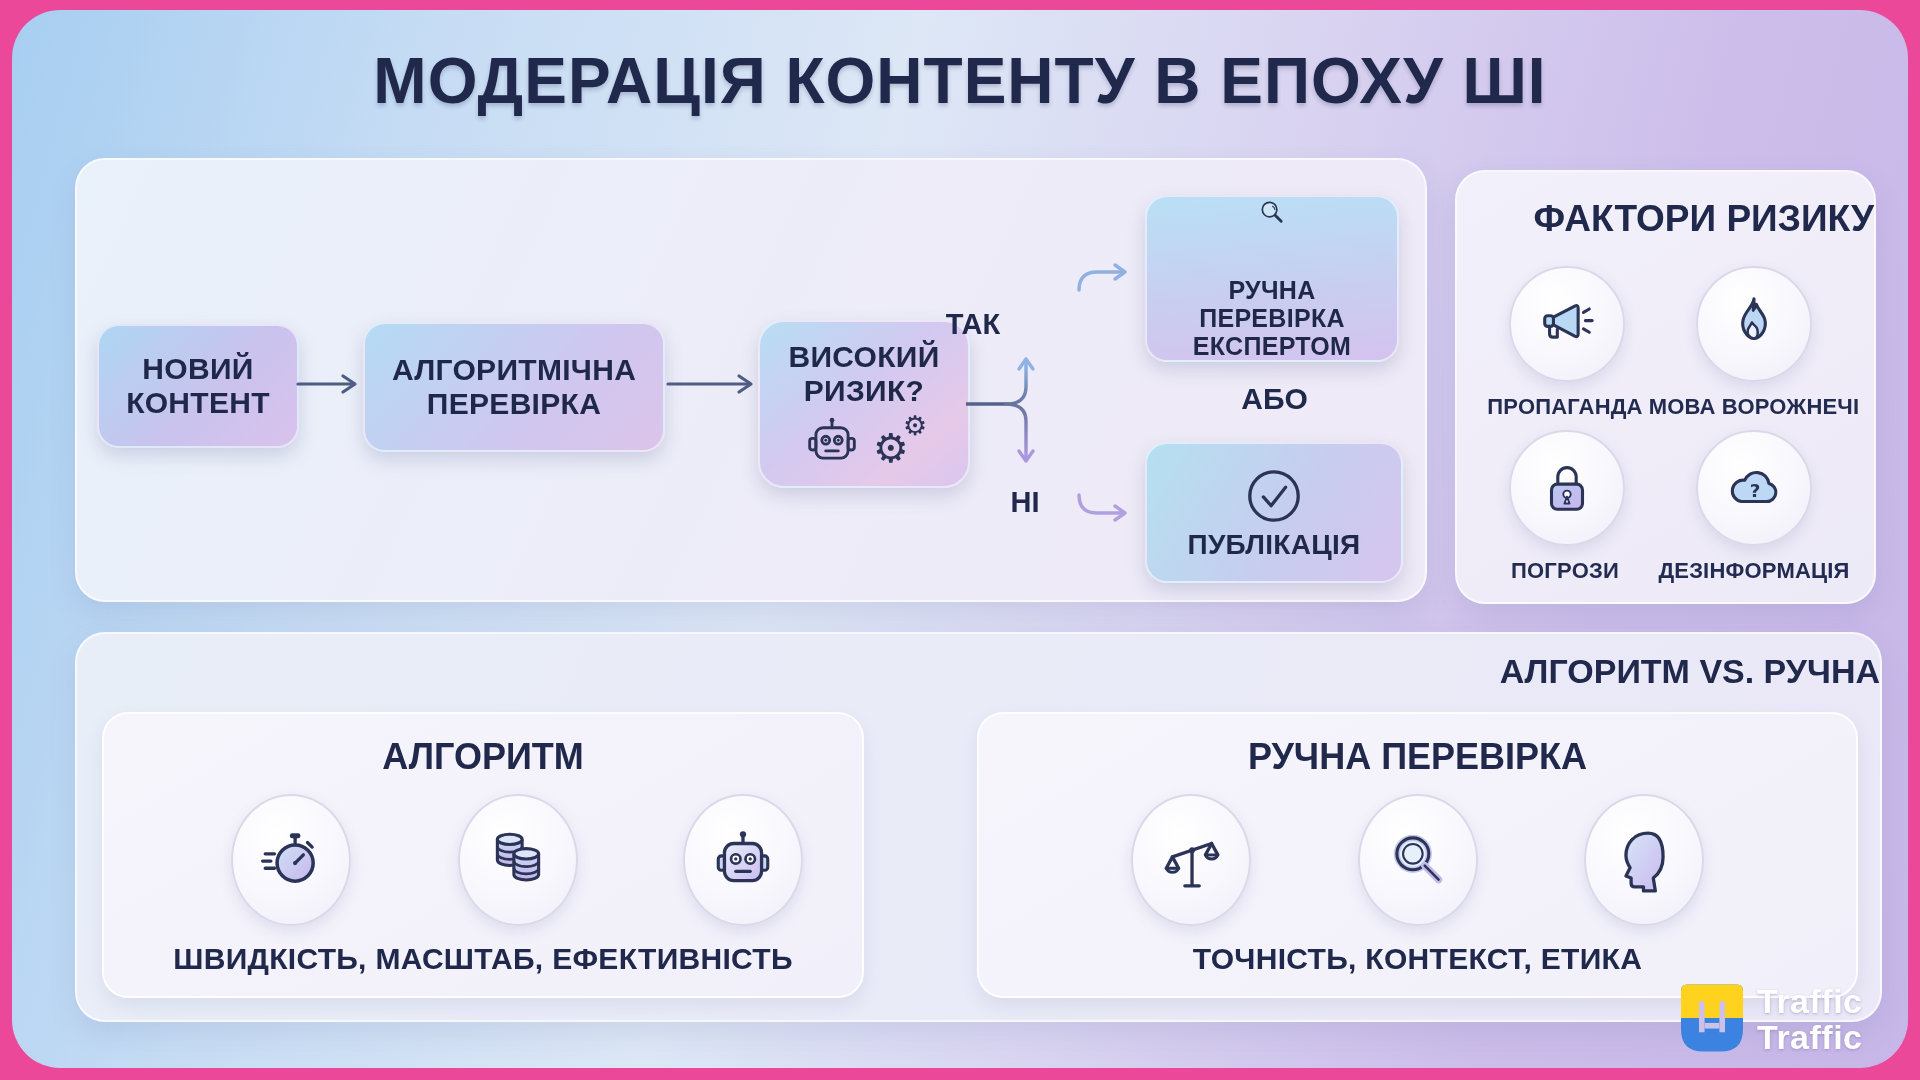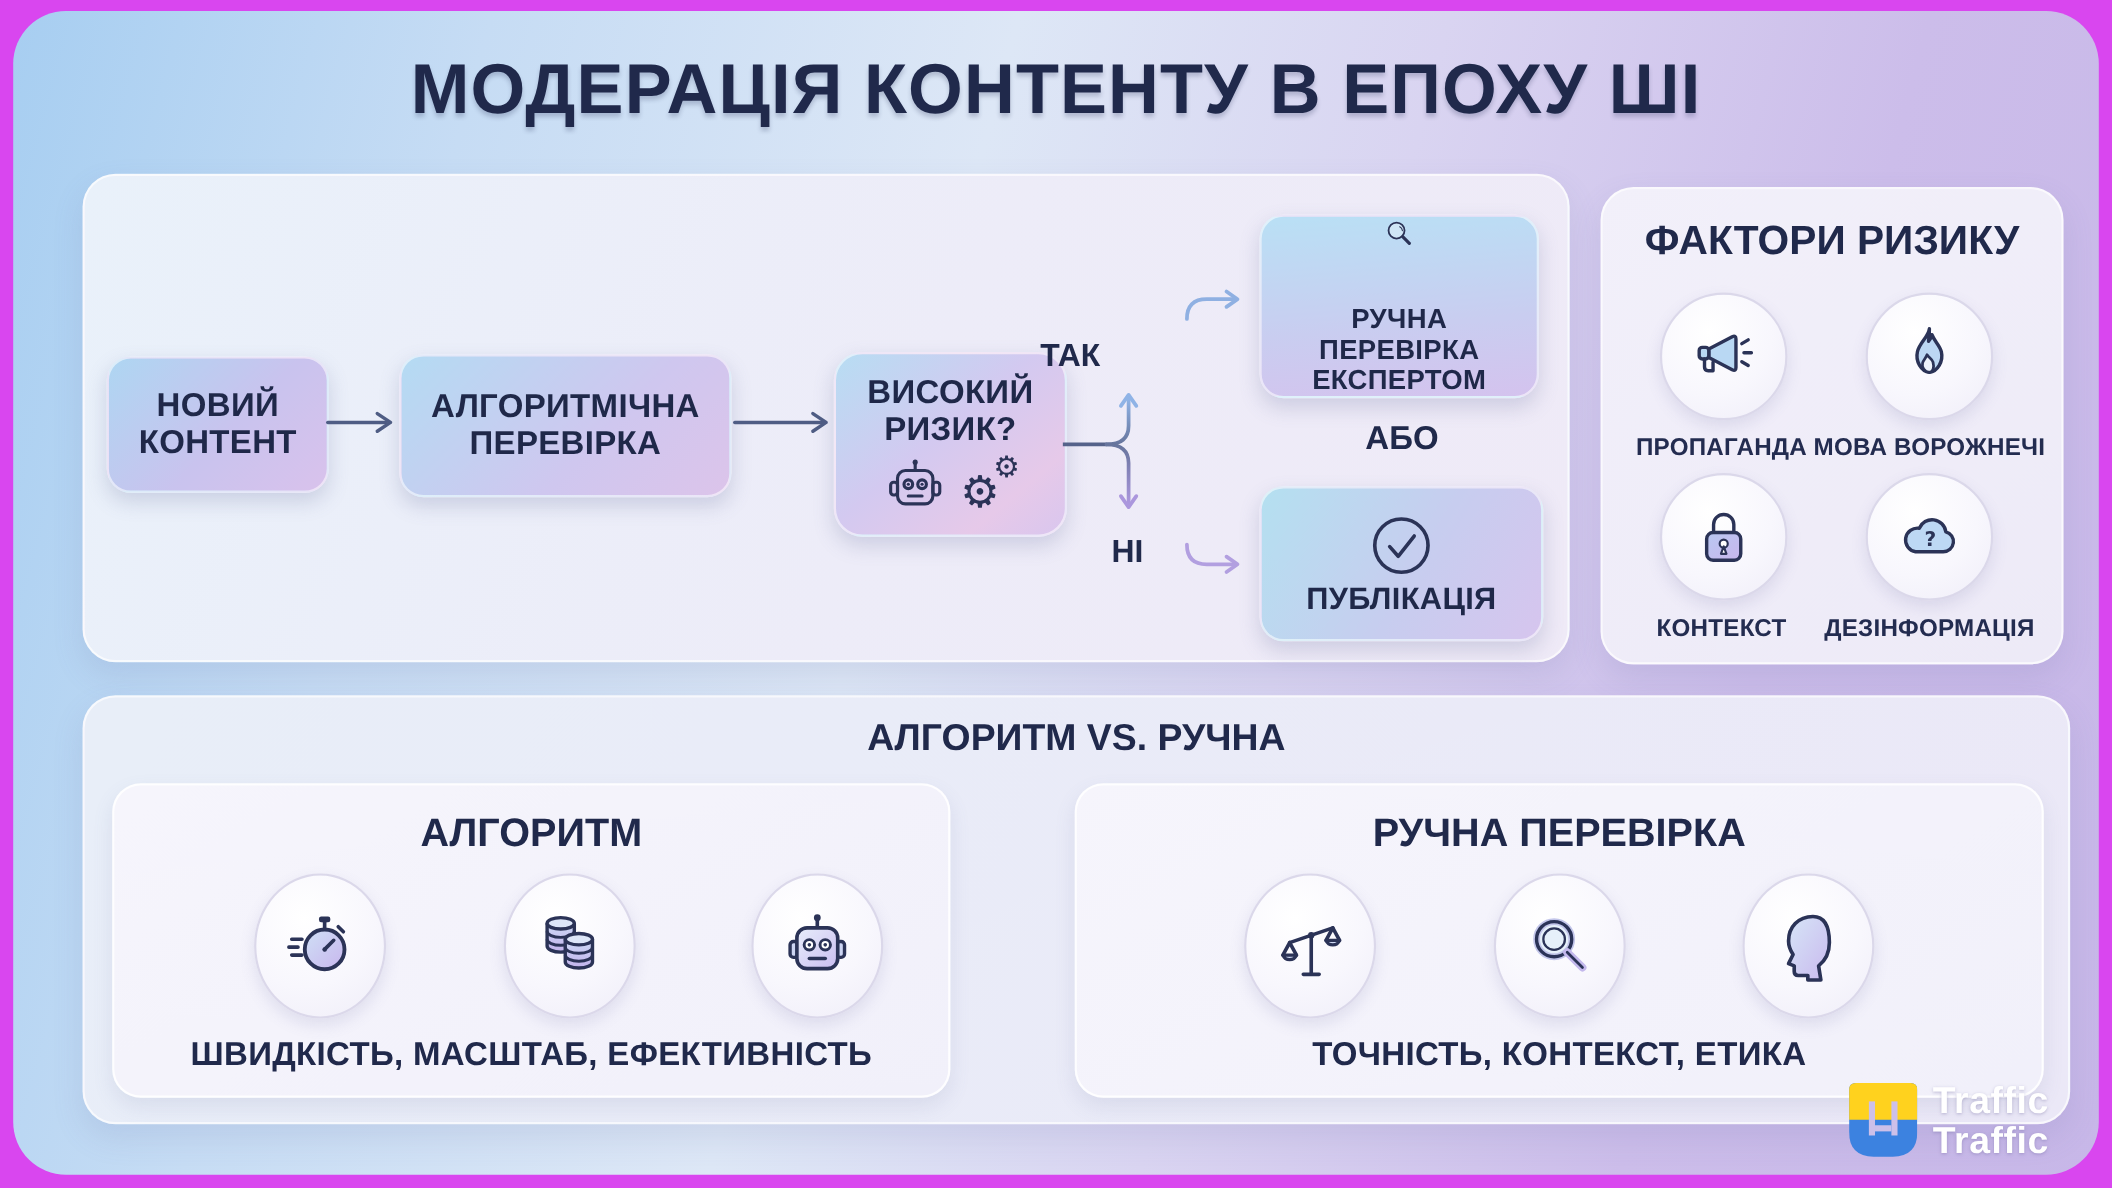--- a/index.html
+++ b/index.html
@@ -1,17 +1,17 @@
 <!DOCTYPE html>
 <html><head>
 <meta charset="utf-8">
 <style>
   html,body{margin:0;padding:0;background:#ffffff;}
   body{font-family:"Liberation Sans",sans-serif;}
-  .stage{position:relative;width:1920px;height:1080px;background:#d946ef;overflow:hidden;}
+  .stage{position:relative;width:1920px;height:1080px;background:#ec4899;overflow:hidden;}
   .abs{position:absolute;}
   .canvas{position:absolute;left:12px;top:10px;width:1896px;height:1058px;border-radius:48px;
     background:linear-gradient(105deg,#a7cef1 0%,#c6dcf4 20%,#dde7f6 42%,#d9d4f1 60%,#ccbdea 80%,#c7b7e8 100%);}
   .page-title{position:absolute;left:0;top:44px;width:1920px;text-align:center;
     font-size:64px;font-weight:bold;color:#20294b;letter-spacing:1px;
     text-shadow:0 3px 4px rgba(30,40,80,.22);}
   .panel{position:absolute;border-radius:30px;border:2px solid rgba(255,255,255,.65);
     box-shadow:0 12px 28px rgba(96,106,160,.14);}
   #flow-panel{left:75px;top:158px;width:1348px;height:440px;
     background:linear-gradient(115deg,#e9f1fa,#edecf8 55%,#efeaf7);}
@@ -28,21 +28,21 @@
   #node-algo{left:286px;top:162px;width:298px;height:126px;font-size:30px;
     background:linear-gradient(135deg,#b4dbf3,#cfc7ef 60%,#dcc4ea);}
   #node-risk{left:681px;top:160px;width:208px;height:164px;font-size:30px;border-radius:26px;
     background:linear-gradient(140deg,#b7ddf3,#d3c9f0 45%,#e6c9e9 78%,#d9c6ee);}
   #node-expert{left:1068px;top:35px;width:250px;height:163px;font-size:25px;
     background:linear-gradient(175deg,#b9e0f5 0%,#c9cdf0 60%,#d4c3ee);gap:44px;}
   #node-publish{left:1068px;top:282px;width:254px;height:137px;font-size:28px;
     background:linear-gradient(120deg,#b4e0f0,#c7cdef 55%,#d6c5ee);text-align:center;}
   .branch-label{position:absolute;text-align:center;font-size:29px;font-weight:bold;color:#20294b;}
   .or-label{position:absolute;text-align:center;font-size:30px;font-weight:bold;color:#20294b;}
-  .section-title{position:absolute;width:100%;text-align:center;font-weight:bold;color:#20294b;}
+  .section-title{position:absolute;width:100%;text-align:right;font-weight:bold;color:#20294b;}
   .ico-circle{position:absolute;display:flex;align-items:center;justify-content:center;border-radius:50%;
     background:radial-gradient(circle at 38% 30%,#ffffff 0%,#f8f7fd 55%,#efedf8 100%);
     border:2px solid #dbd8ea;box-shadow:0 6px 14px rgba(110,115,170,.16);}
   .risk-circle{width:112px;height:112px;}
   .card-circle{width:116px;height:128px;}
   .risk-label{position:absolute;text-align:center;font-size:22px;font-weight:bold;color:#232c50;letter-spacing:.2px;}
   .card{position:absolute;top:78px;height:282px;border-radius:26px;
     background:linear-gradient(150deg,#f6f5fc,#f1f0fa);
     border:2px solid rgba(255,255,255,.85);box-shadow:0 8px 18px rgba(96,106,160,.12);}
   .card-title{position:absolute;top:22px;width:100%;text-align:center;font-size:36px;font-weight:bold;color:#20294b;}
@@ -190,21 +190,21 @@
         <circle cx="32" cy="38.5" r="3.8" fill="#ffffff" stroke="#2b3357" stroke-width="2"></circle>
         <path d="M32 41 l-2.6 7 h5.2 z" fill="#ffffff" stroke="#2b3357" stroke-width="2" stroke-linejoin="round"></path>
       </svg>
     </div>
     <div class="ico-circle risk-circle" style="left:239px;top:258px;">
       <svg width="62" height="62" viewBox="0 0 64 64">
         <path d="M19 46 h26 a9.5 9.5 0 0 0 2.4 -18.7 A13 13 0 0 0 22.5 24 A9.5 9.5 0 0 0 19 46 Z" fill="#bdd8f4" stroke="#2b3357" stroke-width="3.2" stroke-linejoin="round"></path>
         <text x="33" y="41" font-size="19" font-weight="bold" fill="#2b3357" text-anchor="middle" font-family="DejaVu Sans, sans-serif">?</text>
       </svg>
     </div>
-    <div class="risk-label" style="left:0px;top:386px;width:216px;">КОНТЕКСТ</div>
+    <div class="risk-label" style="left:0px;top:386px;width:216px;">ПОГРОЗИ</div>
     <div class="risk-label" style="left:182px;top:386px;width:230px;">ДЕЗІНФОРМАЦІЯ</div>
   </div>
 
   <div class="panel" id="bottom-panel">
     <div class="section-title" style="top:18px;font-size:34px;">АЛГОРИТМ VS. РУЧНА</div>
 
     <div class="card" style="left:900px;width:877px;">
       <div class="card-title">РУЧНА ПЕРЕВІРКА</div>
       <div class="ico-circle card-circle" style="left:152px;top:80px;">
         <svg width="66" height="66" viewBox="0 0 64 64">

